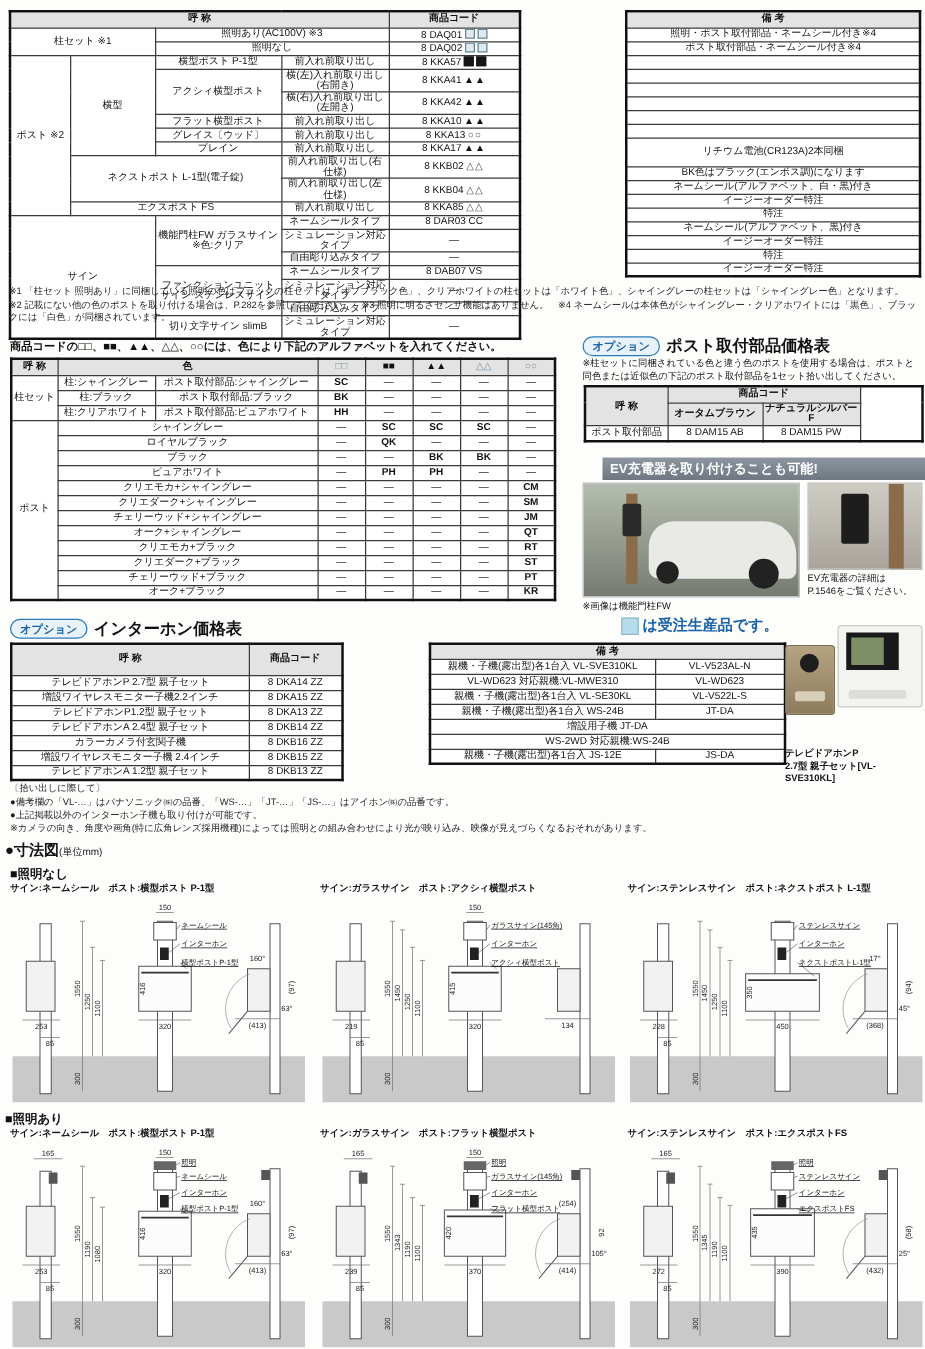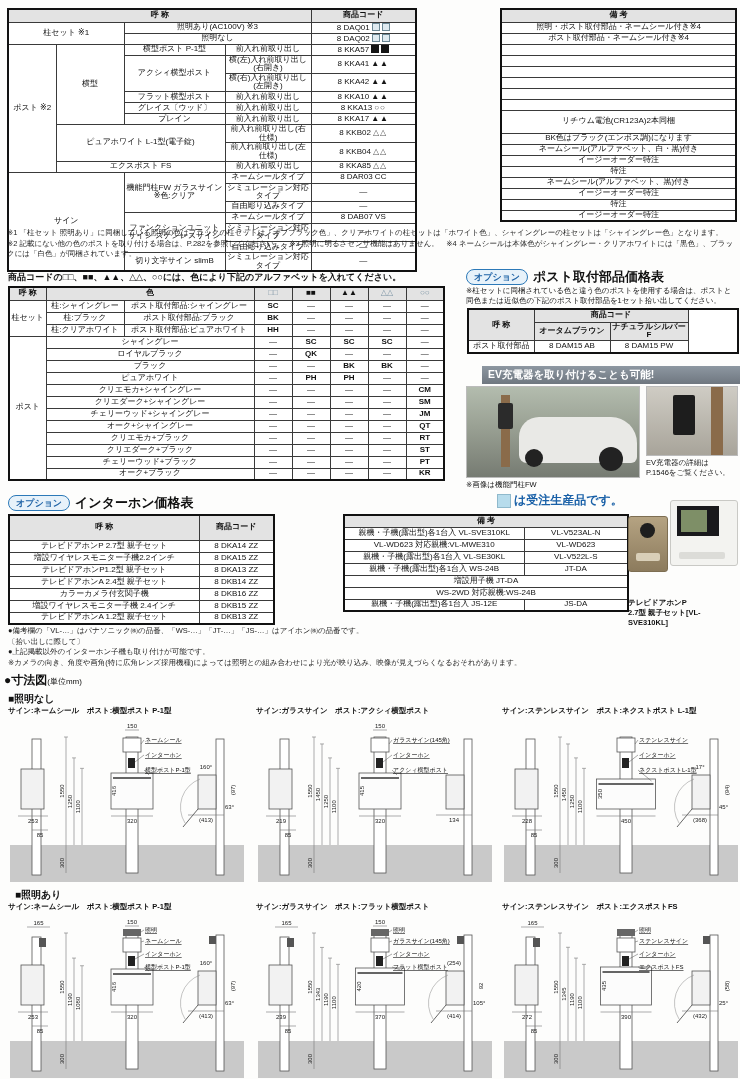--- a/index.html
+++ b/index.html
@@ -103,21 +103,21 @@
           <td class="xs">グレイス〔ウッド〕</td>
           <td class="xs">前入れ前取り出し</td>
           <td class="code"><span>8 KKA13</span><span class="sy cir">○○</span></td>
         </tr>
         <tr>
           <td class="xs">プレイン</td>
           <td class="xs">前入れ前取り出し</td>
           <td class="code"><span>8 KKA17</span><span class="sy triD">▲▲</span></td>
         </tr>
         <tr>
-          <td colspan="2" rowspan="2" class="w">ピュアホワイト L-1型(電子錠)</td>
+          <td colspan="2" rowspan="2" class="w">ネクストポスト L-1型(電子錠)</td>
           <td class="xs">前入れ前取り出し(右仕様)</td>
           <td class="code"><span>8 KKB02</span><span class="sy triL">△△</span></td>
         </tr>
         <tr>
           <td class="xs">前入れ前取り出し(左仕様)</td>
           <td class="code"><span>8 KKB04</span><span class="sy triL">△△</span></td>
         </tr>
         <tr>
           <td colspan="2" class="xs">エクスポスト FS</td>
           <td class="xs">前入れ前取り出し</td>
@@ -517,22 +517,22 @@
       </div>
       <div style="position:absolute;left:8px;bottom:6px;width:46px;height:7px;background:#dcdcd8;border-radius:2px"></div>
     </div>
     <div class="cap-b" style="position:absolute;left:0;top:98px;width:110px">
       <div>テレビドアホンP</div>
       <div>2.7型 親子セット[VL-SVE310KL]</div>
     </div>
   </div>
 
   <div class="abs fineprint" style="left:8px;top:626px;width:728px">
+    <div>〔拾い出しに際して〕</div>
     <div>●備考欄の「VL-…」はパナソニック㈱の品番、「WS-…」「JT-…」「JS-…」はアイホン㈱の品番です。</div>
-    <div>〔拾い出しに際して〕</div>
     <div>●上記掲載以外のインターホン子機も取り付けが可能です。</div>
     <div>※カメラの向き、角度や画角(特に広角レンズ採用機種)によっては照明との組み合わせにより光が映り込み、映像が見えづらくなるおそれがあります。</div>
   </div>
 
   <div class="abs dims-title" style="left:4px;top:672px">
     <span>●寸法図</span><span class="dims-unit">(単位mm)</span>
   </div>
   <div class="abs group-label" style="left:8px;top:692px">■照明なし</div>
   <div id="dg-row1">
       <div class="diag" style="left: 8px; top: 706px;"><div class="dg-title">サイン:ネームシール　ポスト:横型ポスト P-1型</div><svg width="238" height="165" viewBox="0 0 238 165">
@@ -663,21 +663,21 @@
           <rect x="190" y="58" width="18" height="34" style="fill:#f2f2f2;stroke:#555;stroke-width:0.8"></rect>
           <line x1="190" y1="92" x2="175" y2="110" stroke="#555" stroke-width="0.9"></line>
           <path d="M 177 106 A 30 30 0 0 1 192 62" fill="none" stroke="#888" stroke-width="0.5"></path>
           <line x1="180" y1="98" x2="216" y2="98" class="dln"></line>
           <text x="198" y="105" class="dl" text-anchor="middle">(368)</text>
           <text x="217" y="92" class="dl">45°</text>
           <text x="198" y="52" class="dl" text-anchor="middle">17°</text>
           <text x="227" y="73" class="dl" text-anchor="middle" transform="rotate(-90 227 73)">(94)</text>
         </svg></div>
     </div>
-  <div class="abs group-label" style="left:15px;top:888px">■照明あり</div>
+  <div class="abs group-label" style="left:4px;top:888px">■照明あり</div>
   <div id="dg-row2">
       <div class="diag" style="left: 8px; top: 902px;"><div class="dg-title">サイン:ネームシール　ポスト:横型ポスト P-1型</div><svg width="238" height="165" viewBox="0 0 238 165">
           <rect x="2" y="128" width="234" height="37" fill="#c9c9c9"></rect>
           <rect x="24" y="24" width="9" height="134" style="fill:#fff;stroke:#555;stroke-width:0.8"></rect>
           <rect x="31" y="25" width="7" height="9" fill="#555"></rect>
           <rect x="13" y="52" width="23" height="40" style="fill:#f2f2f2;stroke:#555;stroke-width:0.8"></rect>
           <line x1="10" y1="99" x2="40" y2="99" class="dln"></line>
           <text x="25" y="106" class="dl" text-anchor="middle">253</text>
           <line x1="24" y1="113" x2="40" y2="113" class="dln"></line>
           <text x="32" y="120" class="dl" text-anchor="middle">85</text>

